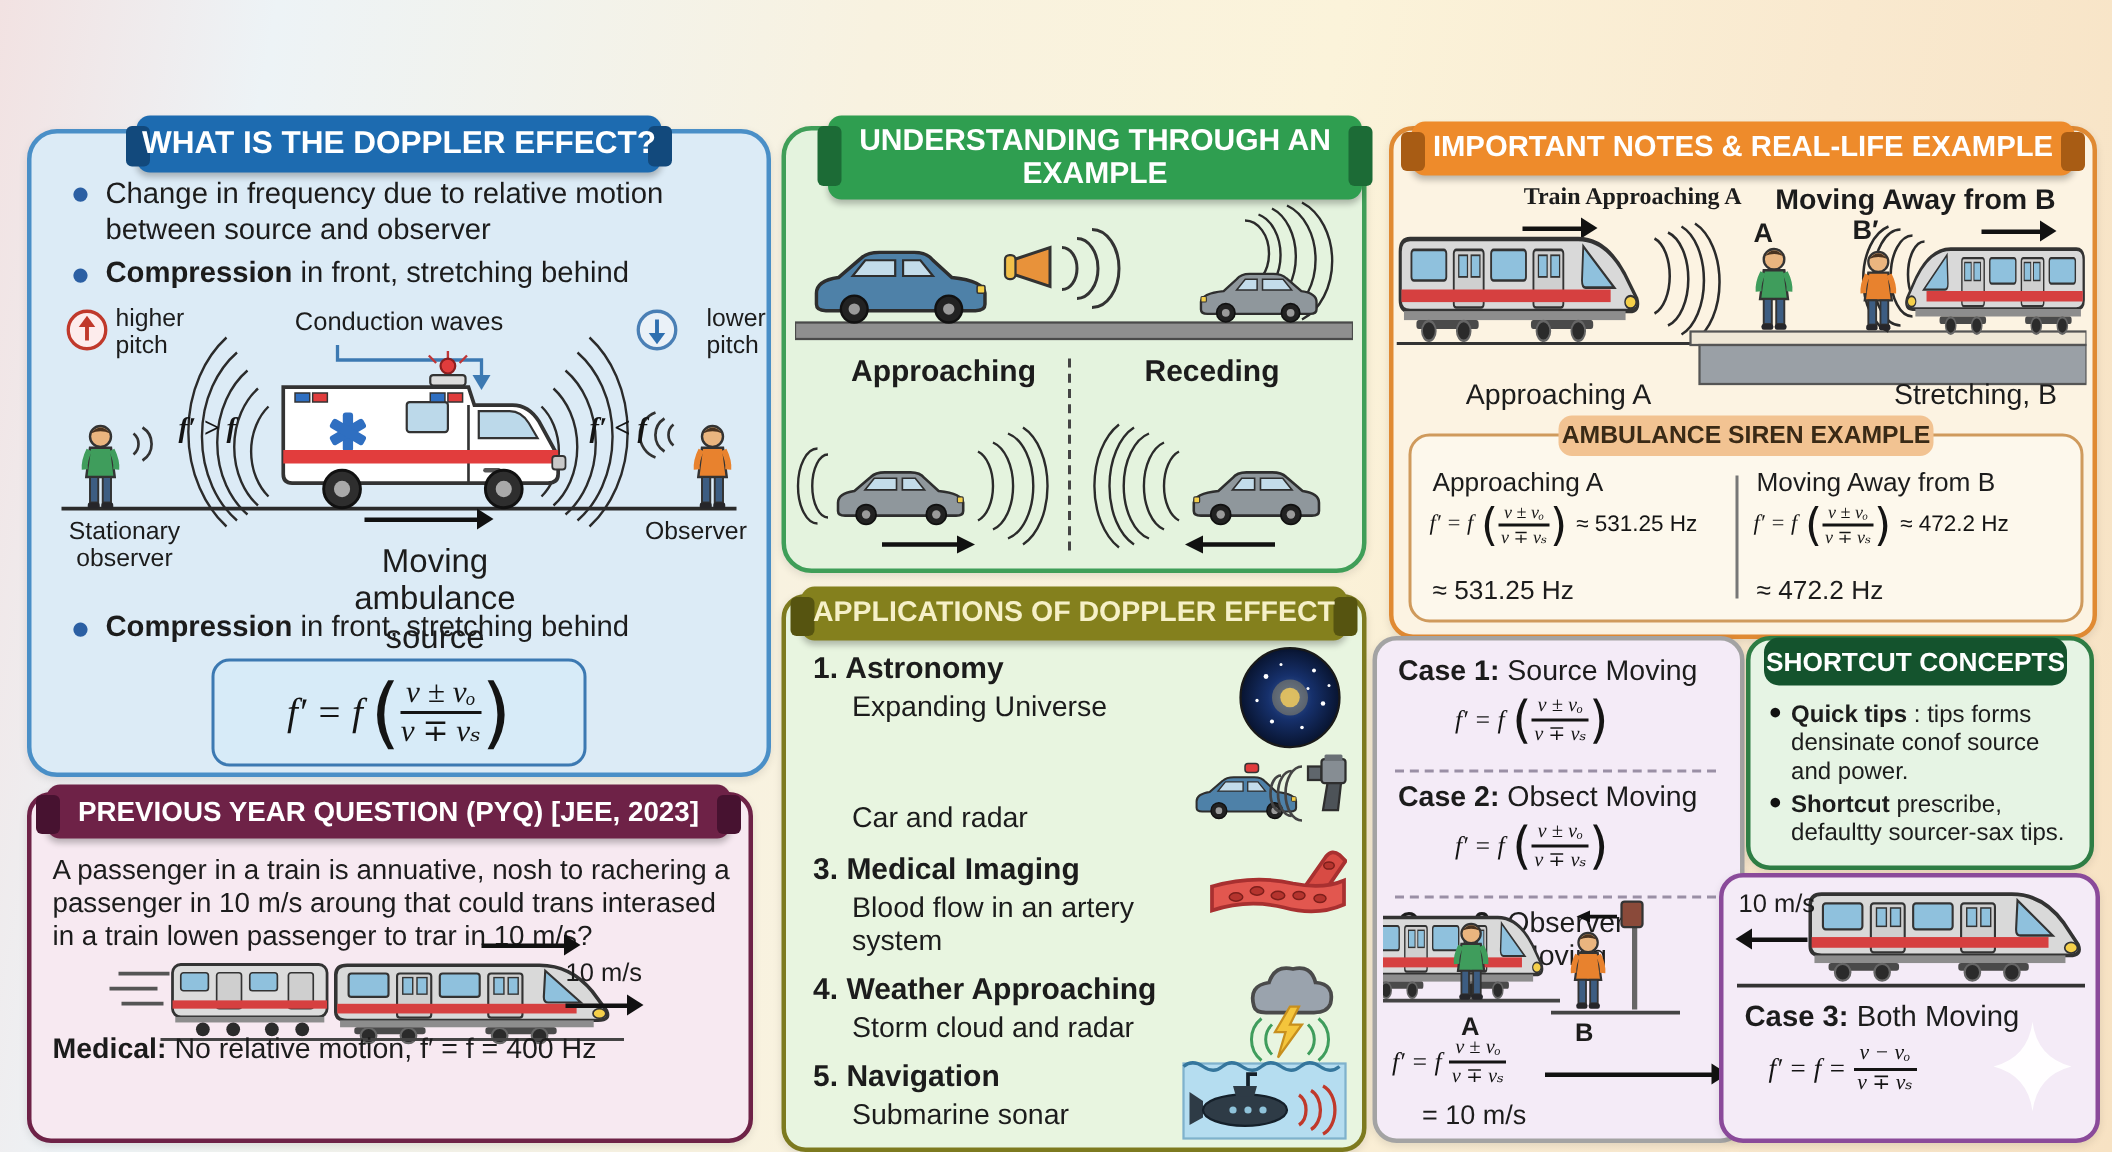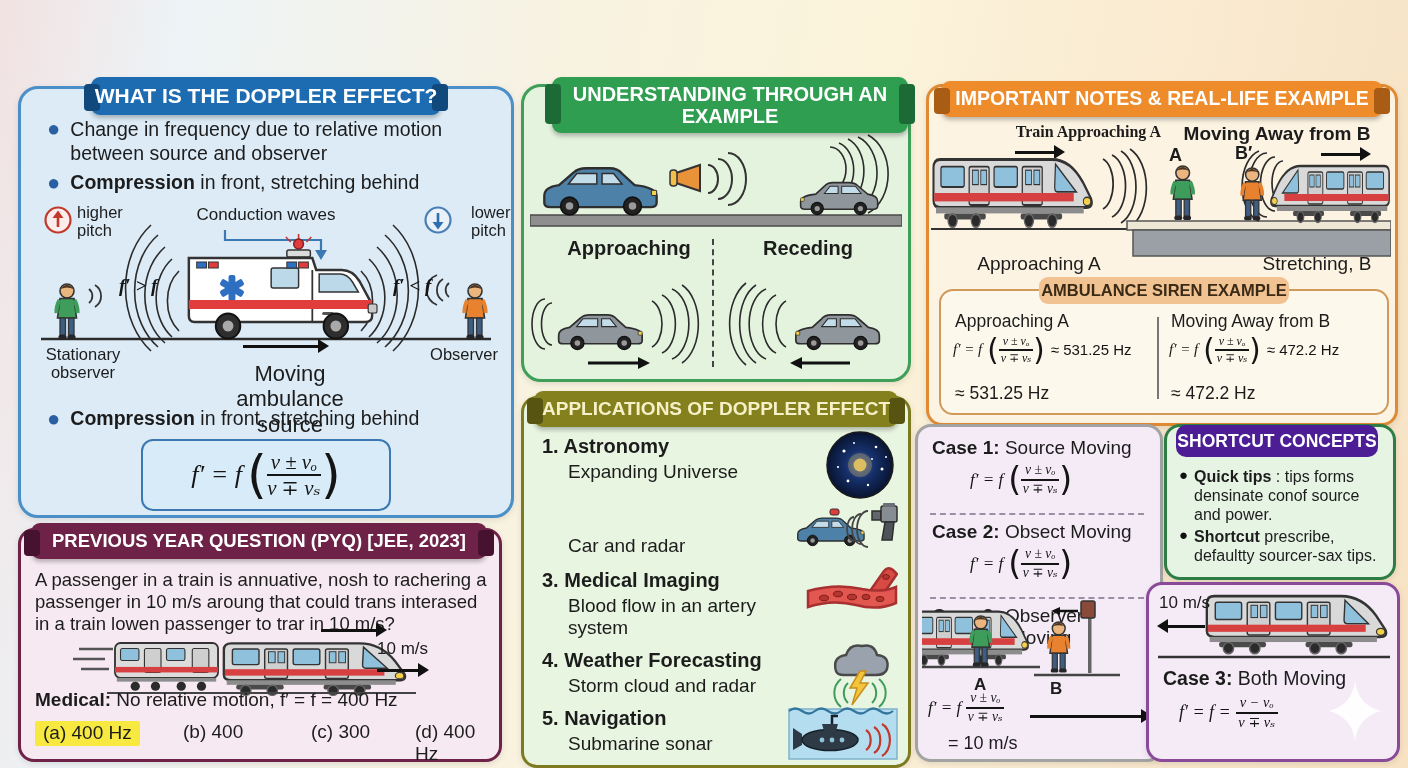--- a/index.html
+++ b/index.html
@@ -234,26 +234,20 @@
       </g>
       <use href="#sym-train" transform="translate(150,4) scale(0.95,0.92)"></use>
       <line x1="36" y1="60" x2="345" y2="60" stroke="#444" stroke-width="2"></line>
     </svg>
     <div class="harrow" style="left:300px;top:98px;width:56px;"></div>
     <div class="abs" style="left:356px;top:108px;font-size:17px;">10 m/s</div>
     <div class="harrow" style="left:356px;top:138px;width:42px;"></div>
     <div class="abs" style="left:14px;top:158px;font-size:19px;">
       <span class="b">Medical:</span><span> No relative motion, f′ = f = 400 Hz</span>
     </div>
-    <div class="abs" style="left:14px;top:190px;width:456px;height:30px;">
-      <span class="abs opt hl" style="left:0;top:0;">(a) 400 Hz</span>
-      <span class="abs opt" style="left:148px;top:0;">(b) 400</span>
-      <span class="abs opt" style="left:276px;top:0;">(c) 300</span>
-      <span class="abs opt" style="left:380px;top:0;">(d) 400 Hz</span>
-    </div>
   </div>
 
   <div class="panel" style="left:521px;top:84px;width:384px;height:292px;background:#e4f3de;border:3px solid #3f9e58;">
     <div class="ribbon" style="--dk:#1c6b36;left:28px;top:-10px;width:328px;height:56px;background:#2f9e50;font-size:20px;padding:0 14px;">UNDERSTANDING THROUGH AN EXAMPLE</div>
     <svg class="abs" style="left:6px;top:42px" width="372" height="100" viewBox="0 0 372 100">
       <rect x="0" y="86" width="372" height="11" fill="#8f8f8f" stroke="#4a4a4a" stroke-width="1.5"></rect>
       <use href="#sym-car-blue" transform="translate(8,34) scale(1.05)"></use>
       <g transform="translate(140,36)">
         <path d="M6,8 L30,0 V26 L6,18 Z" fill="#e8923a" stroke="#333" stroke-width="2"></path>
         <rect x="0" y="5" width="7" height="16" rx="3" fill="#f2c04a" stroke="#333" stroke-width="1.5"></rect>
@@ -349,21 +343,21 @@
         <ellipse cx="18" cy="37" rx="4.5" ry="2.8"></ellipse>
           <ellipse cx="32" cy="33" rx="4.5" ry="2.8"></ellipse>
         <ellipse cx="46" cy="36" rx="4.5" ry="2.8"></ellipse>
           <ellipse cx="60" cy="36" rx="4" ry="2.6"></ellipse>
         <ellipse cx="74" cy="38" rx="4" ry="2.6"></ellipse>
           <ellipse cx="80" cy="16" rx="3.5" ry="2.4"></ellipse>
       </g>
     </svg>
 
     <div class="abs b" style="left:18px;top:250px;font-size:20px;">
-      <span>4.</span> <span>Weather Forecasting</span></div>
+      <span>4.</span> <span>Weather Approaching</span></div>
     <div class="abs" style="left:44px;top:276px;font-size:19px;">Storm cloud and radar</div>
     <svg class="abs" style="left:298px;top:238px" width="76" height="72" viewBox="0 0 76 72">
       <path d="M14,34 Q10,20 24,18 Q28,6 40,9 Q52,6 55,18 Q68,19 65,32 Q63,38 54,38 H22 Q15,38 14,34 Z" fill="#9aa3ad" stroke="#4a4a4a" stroke-width="2.5"></path>
       <g fill="none" stroke="#3f9d5c" stroke-width="2">
         <path d="M26,46 A14,14 0 0 0 26,66"></path>
           <path d="M19,42 A18,18 0 0 0 19,70"></path>
         <path d="M50,46 A14,14 0 0 1 50,66"></path>
           <path d="M57,42 A18,18 0 0 1 57,70"></path>
       </g>
       <path d="M38,34 L28,51 H35 L30,68 L46,46 H38 L44,34 Z" fill="#f4c53c" stroke="#c78f1e" stroke-width="1.5"></path>
@@ -498,21 +492,21 @@
       <span class="frac">
           <span class="num">v ± vₒ</span>
           <span class="den">v ∓ vₛ</span>
         </span>
     </div>
     <div class="abs" style="left:30px;top:306px;font-size:18px;">= 10 m/s</div>
     <div class="harrow" style="left:112px;top:288px;width:112px;"></div>
   </div>
 
   <div class="panel" style="left:1164px;top:424px;width:226px;height:150px;background:#e6f4e4;border:3px solid #2e7d44;border-radius:16px;">
-    <div class="abs b" style="left:9px;top:-2px;width:202px;height:32px;background:#4c1d95;border-radius:10px;color:#fff;
+    <div class="abs b" style="left:9px;top:-2px;width:202px;height:32px;background:#14532d;border-radius:10px;color:#fff;
                 display:flex;align-items:center;justify-content:center;font-size:17.5px;">SHORTCUT CONCEPTS</div>
     <div class="abs bullet-row" style="left:12px;top:40px;width:204px;font-size:16px;line-height:1.2;gap:6px;">
       <span class="dot" style="color:#111;font-size:15px;">●</span>
       <span><span class="b">Quick tips</span><span> : tips forms densinate conof source and power.</span></span>
     </div>
     <div class="abs bullet-row" style="left:12px;top:100px;width:204px;font-size:16px;line-height:1.2;gap:6px;">
       <span class="dot" style="color:#111;font-size:15px;">●</span>
       <span><span class="b">Shortcut</span><span> prescribe, defaultty sourcer-sax tips.</span></span>
     </div>
   </div>

